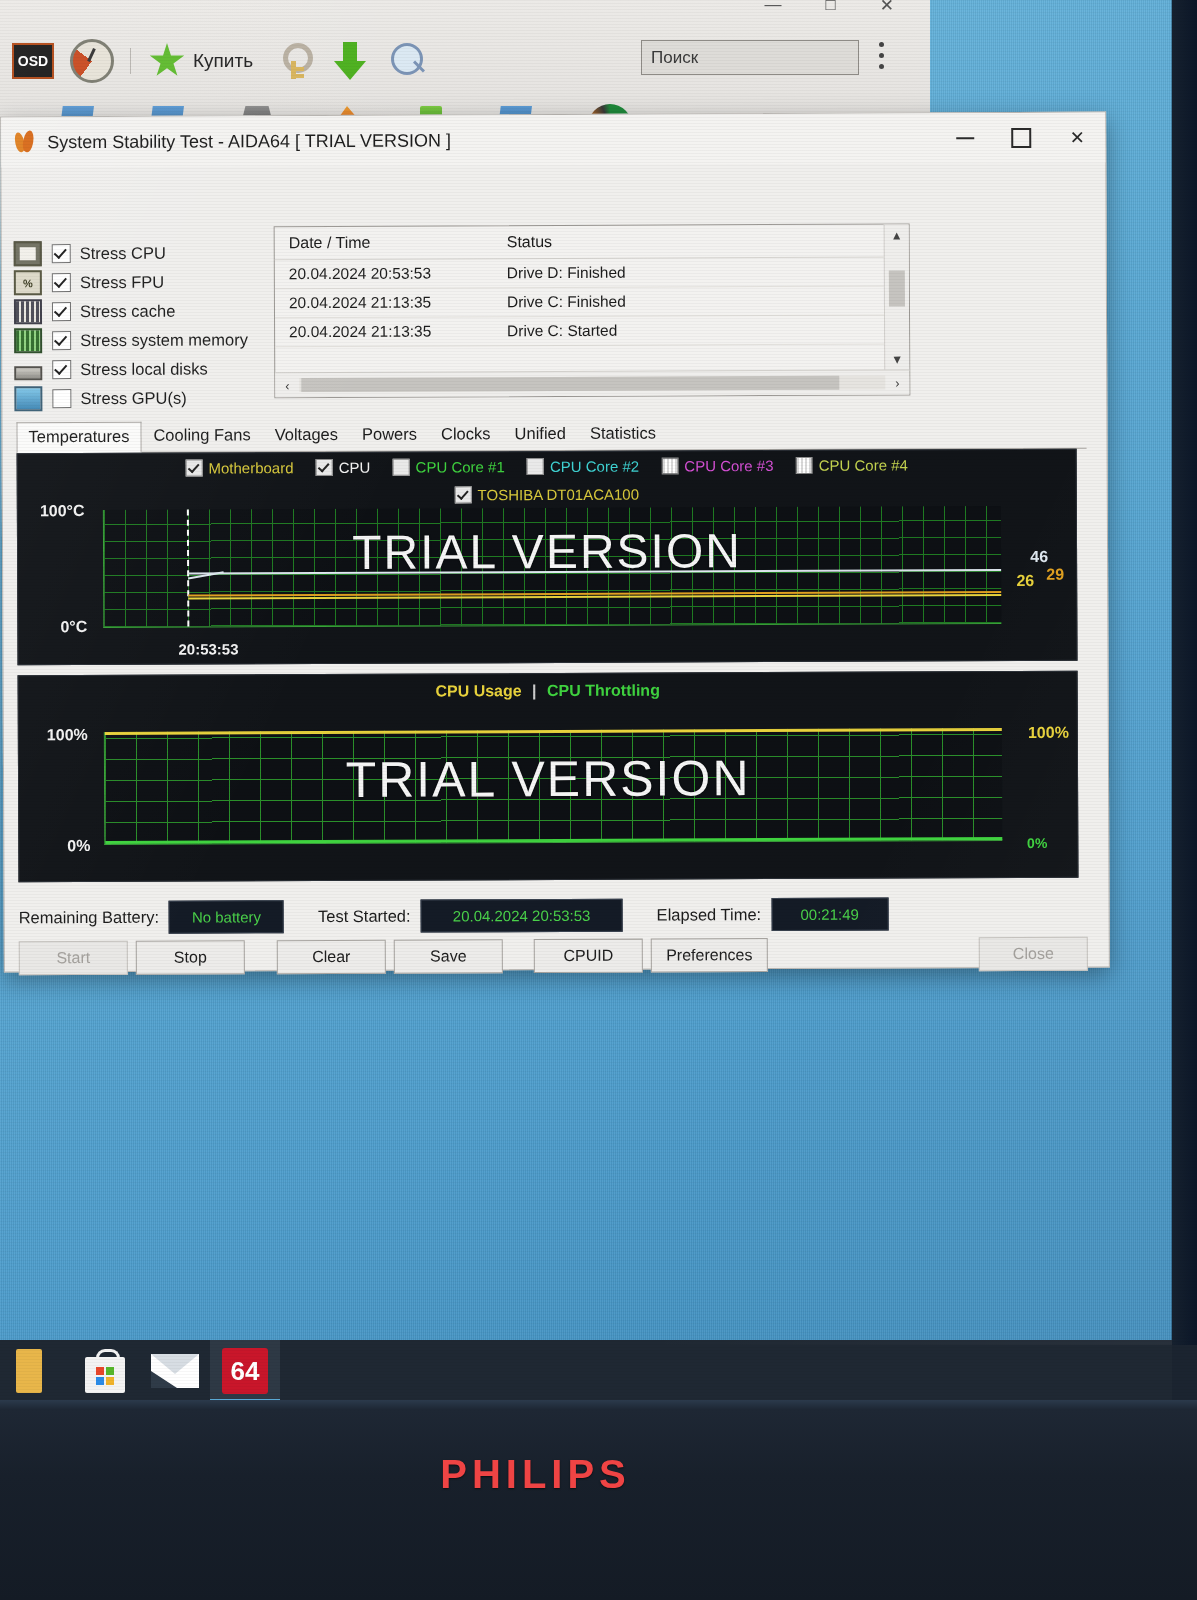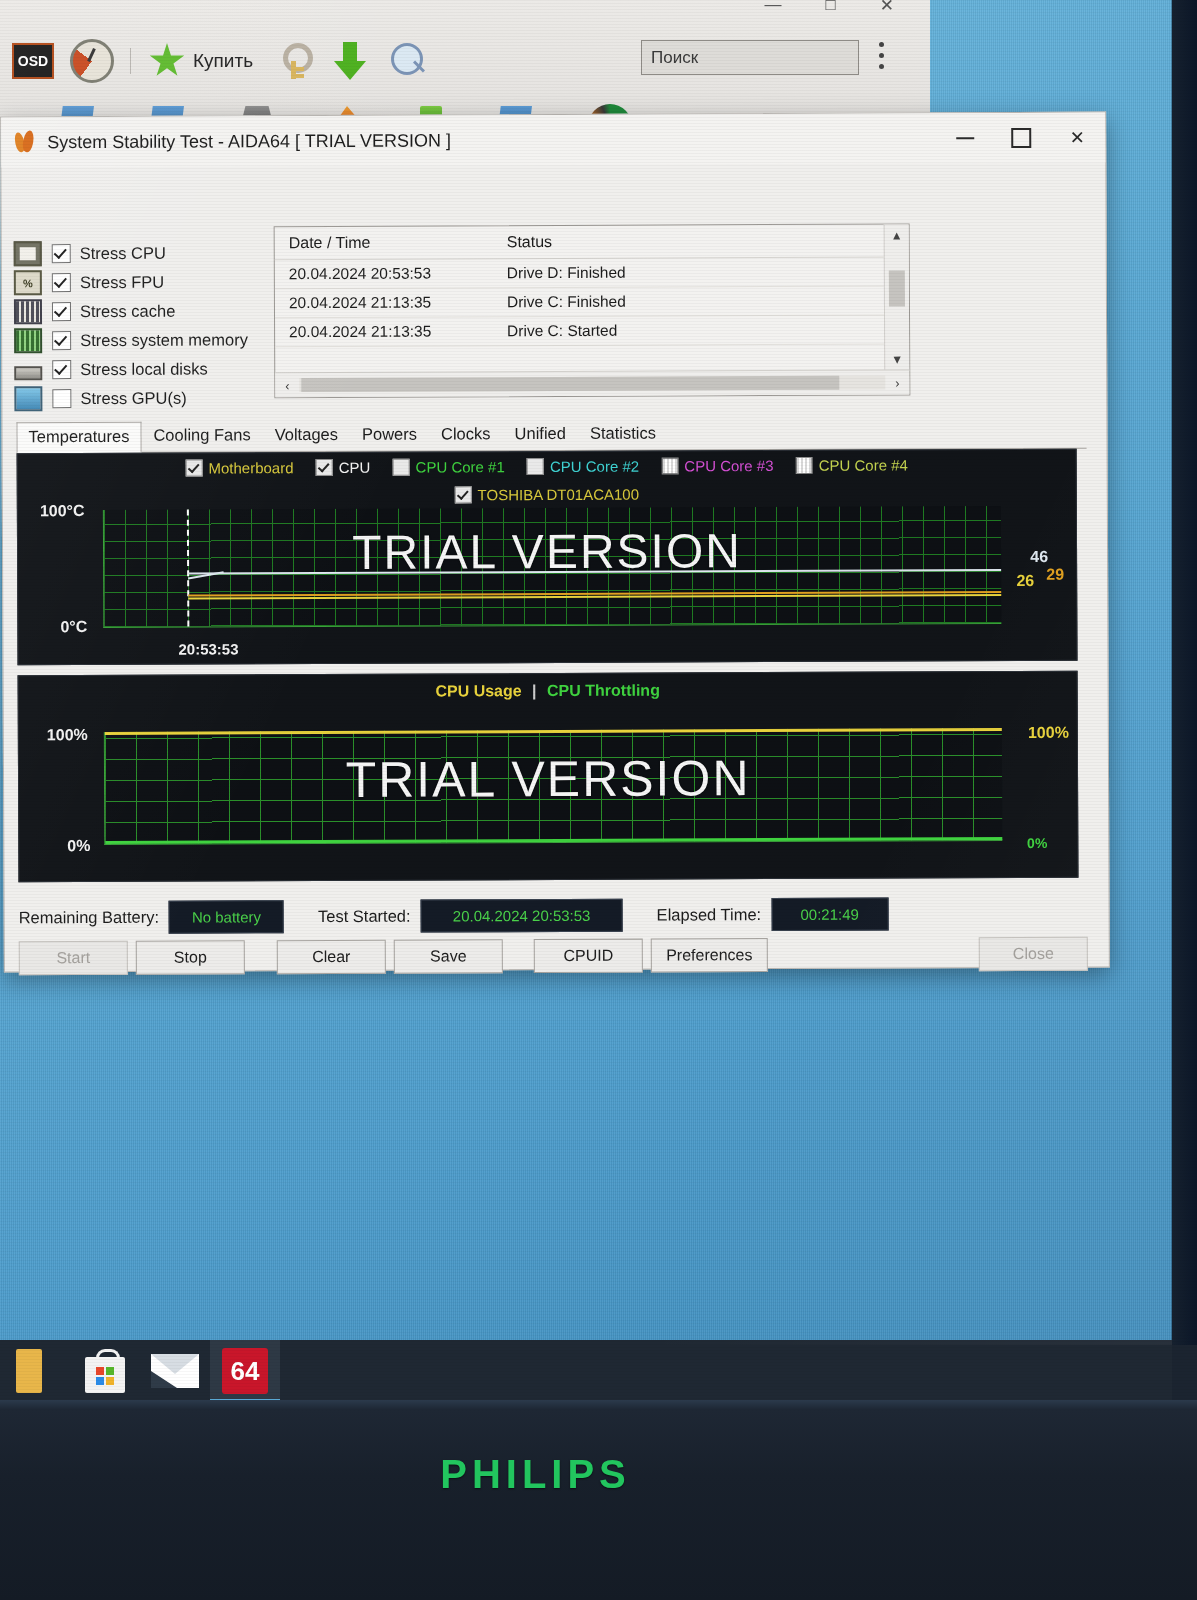--- a/index.html
+++ b/index.html
@@ -26,21 +26,21 @@
   .bezel{
     position:absolute;left:0;top:1410px;width:1197px;height:190px;
     background:linear-gradient(180deg,#1e2734 0%,#18202b 35%,#141b25 100%);
   }
   .bezel-lip{
     position:absolute;left:0;top:1400px;width:1197px;height:12px;
     background:linear-gradient(180deg,#2b3a4c,#1a222e);
   }
   .philips{
     position:absolute;left:0;top:1452px;width:1071px;text-align:center;
-    color:#22c55e;font-size:40px;font-weight:bold;letter-spacing:5px;
+    color:#ef4444;font-size:40px;font-weight:bold;letter-spacing:5px;
     font-family:"Liberation Sans", sans-serif;
     text-shadow:0 1px 2px rgba(0,0,0,.6);
   }
 
   
   .taskbar{
     position:absolute;left:0;top:1340px;width:1172px;height:62px;
     background:#1f2833;display:flex;align-items:center;
   }
   .tb-item{width:70px;height:62px;display:flex;align-items:center;justify-content:center;}

